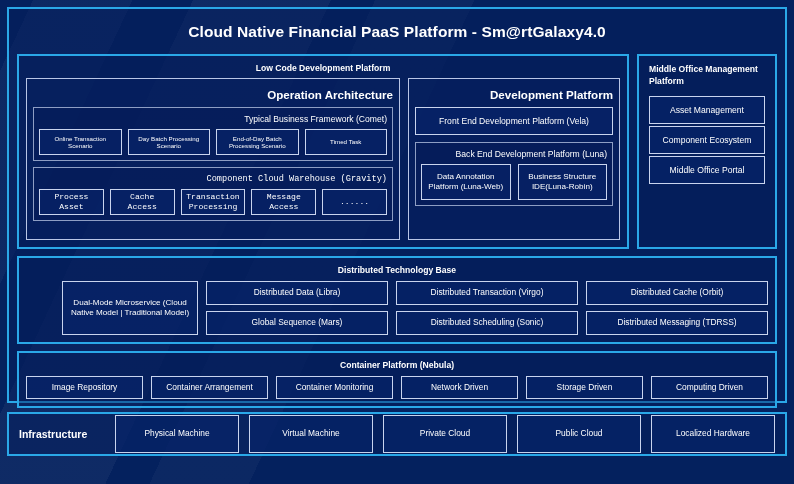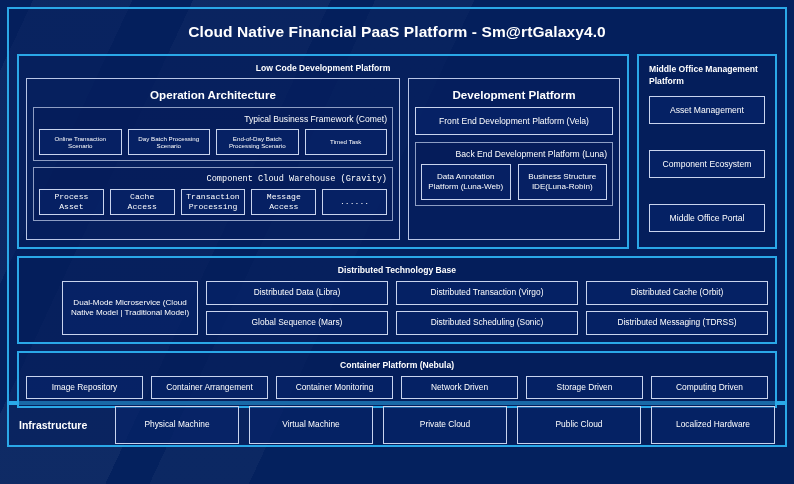--- a/index.html
+++ b/index.html
@@ -94,21 +94,21 @@
 
   .lowcode {
     flex: 0 0 612px;
     padding: 4px 7px 7px 7px;
   }
   .lowcode > .sect-title { font-size: 8.6px; padding: 3px 0 5px 0; }
   .lowcode-cols { display: flex; gap: 8px; }
 
   .op-arch { flex: 0 0 374px; padding: 5px 6px 6px 6px; }
   .dev-plat { flex: 1; padding: 5px 6px 6px 6px; }
-  .col-title { font-size: 11.6px; font-weight: bold; text-align: center; padding: 4px 0 6px 0; }
+  .col-title { font-size: 11.6px; font-weight: bold; text-align: right; padding: 4px 0 6px 0; }
 
   .sub-block { padding: 4px 5px 5px 5px; margin-bottom: 6px; }
   .sub-block:last-child { margin-bottom: 12px; font-family: Liberation Mono, monospace; }
   .sub-title { font-size: 8.6px; text-align: right; padding: 2px 0 5px 0; font-weight: normal; }
 
   .chip-row { display: flex; gap: 6px; }
   .chip-row > .chip { flex: 1; min-width: 0; }
 
   .tbf .chip { height: 26px; font-size: 6.2px; }
   .ccw .chip { height: 26px; font-size: 8.1px; }
@@ -122,21 +122,21 @@
   .midoffice {
     flex: 1;
     padding: 8px 10px 10px 10px;
     display: flex;
     flex-direction: column;
   }
   .mid-title {
     font-size: 8.6px; font-weight: bold; line-height: 1.35;
     margin-bottom: 9px; color: #ffffff;
   }
-  .mid-chips { display: flex; flex-direction: column; gap: 26px; }
+  .mid-chips { display: flex; flex-direction: column; gap: 2px; }
   .mid-chips .chip { height: 28px; font-size: 8.6px; }
 
   
   .dtb { margin-top: 7px; padding: 4px 7px 7px 7px; }
   .dtb > .sect-title { font-size: 8.6px; padding: 3px 0 6px 0; }
   .dtb-body { display: flex; gap: 8px; }
   .dtb-left { flex: 0 0 172px; padding-left: 36px; }
   .dtb-left .chip { height: 54px; font-size: 8.1px; }
   .dtb-grid {
     flex: 1;
@@ -148,20 +148,21 @@
   .dtb-grid .chip { font-size: 8.4px; }
 
   
   .cplat { margin-top: 7px; padding: 4px 7px 7px 7px; }
   .cplat > .sect-title { font-size: 8.6px; padding: 3px 0 6px 0; }
   .cplat .chip-row { gap: 8px; }
   .cplat .chip { height: 23px; font-size: 8.4px; }
 
   
   .infra {
+    margin-top: 9px;
     height: 44px;
     display: flex;
     align-items: center;
     padding: 0 10px;
     gap: 10px;
   }
   .infra-label { font-size: 10.5px; font-weight: bold; flex: 0 0 86px; }
   .infra-chips { display: flex; gap: 10px; flex: 1; }
   .infra-chips .chip { flex: 1; height: 38px; font-size: 8.4px; }
 </style>

